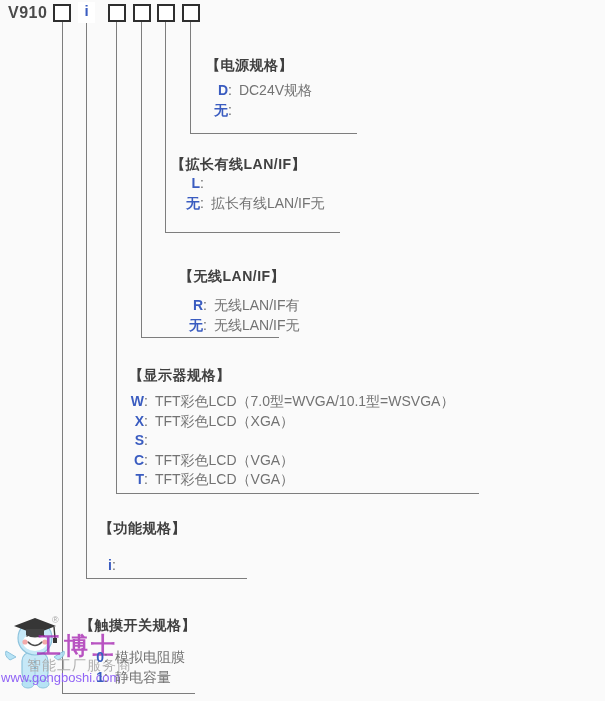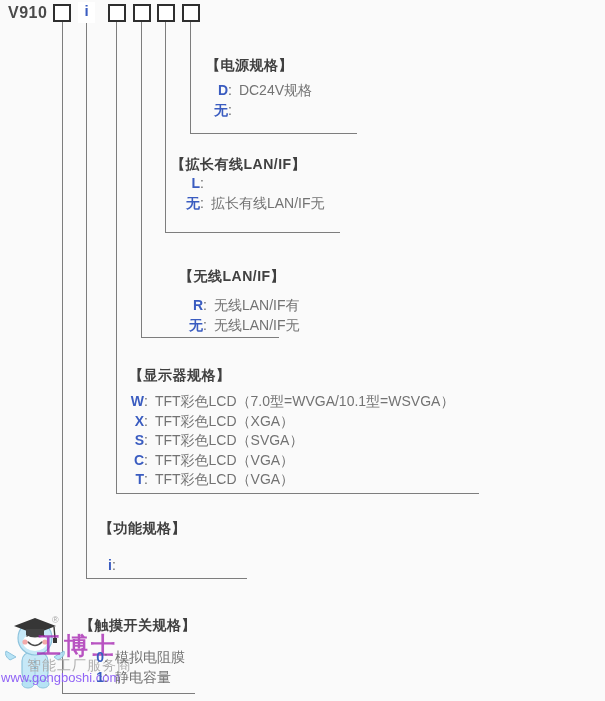--- a/index.html
+++ b/index.html
@@ -149,21 +149,20 @@
           <span class="desc">TFT彩色LCD（7.0型=WVGA/10.1型=WSVGA）</span>
         </div>
         <div class="row">
           <span class="code">X</span>
           <span class="colon">:</span>
           <span class="desc">TFT彩色LCD（XGA）</span>
         </div>
         <div class="row">
           <span class="code">S</span>
           <span class="colon">:</span>
-          <span class="desc">TFT彩色LCD（SVGA）</span>
         </div>
         <div class="row">
           <span class="code">C</span>
           <span class="colon">:</span>
           <span class="desc">TFT彩色LCD（VGA）</span>
         </div>
         <div class="row">
           <span class="code">T</span>
           <span class="colon">:</span>
           <span class="desc">TFT彩色LCD（VGA）</span>

